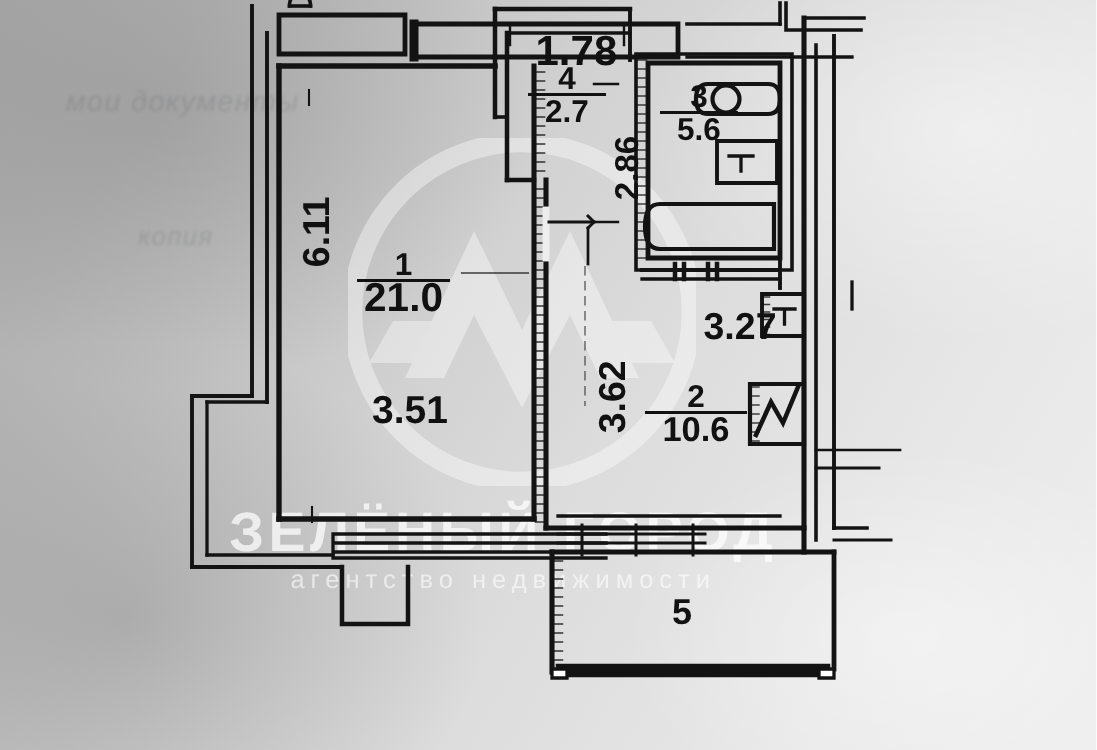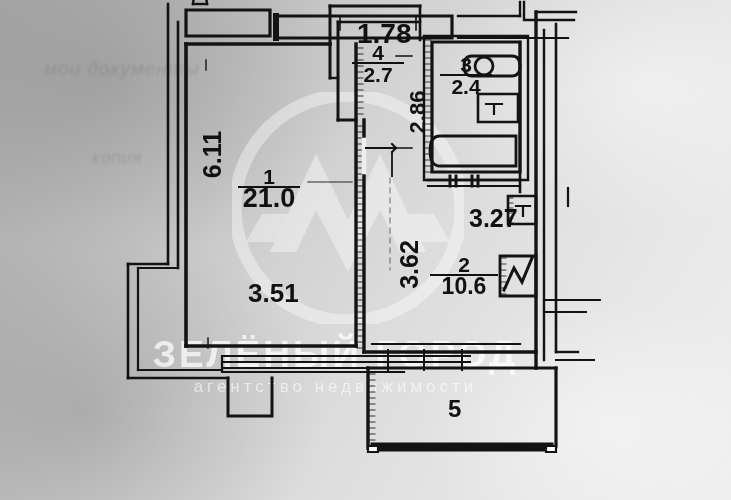--- a/index.html
+++ b/index.html
@@ -215,31 +215,31 @@
 
   <div class="area" style="left:352px;top:44px;width:52px;">
     <span class="num">4</span>
     <span class="val">2.7</span>
   </div>
 
   <div class="lbl rot" style="left:385px;top:99px;width:66px;text-align:center;font-size:22px;">2.86</div>
 
   <div class="area" style="left:440px;top:56px;width:52px;">
     <span class="num">3</span>
-    <span class="val">2.4</span>
+    <span class="val">5.6</span>
   </div>
 
   <div class="lbl rot" style="left:177px;top:140px;width:70px;text-align:center;font-size:25px;">6.11</div>
 
   <div class="area" style="left:238px;top:168px;width:62px;">
     <span class="num">1</span>
     <span class="val" style="font-size:27px;">21.0</span>
   </div>
 
-  <div class="lbl" style="left:248px;top:278px;font-size:26px;">3.51</div>
+  <div class="lbl" style="left:248px;top:258px;font-size:26px;">3.51</div>
 
   <div class="lbl" style="left:432px;top:204px;font-size:25px;margin-left:37px;">3.27</div>
 
   <div class="lbl rot" style="left:374px;top:250px;width:70px;text-align:center;font-size:25px;">3.62</div>
 
   <div class="area" style="left:430px;top:256px;width:68px;">
     <span class="num">2</span>
     <span class="val" style="font-size:23px;">10.6</span>
   </div>
 

